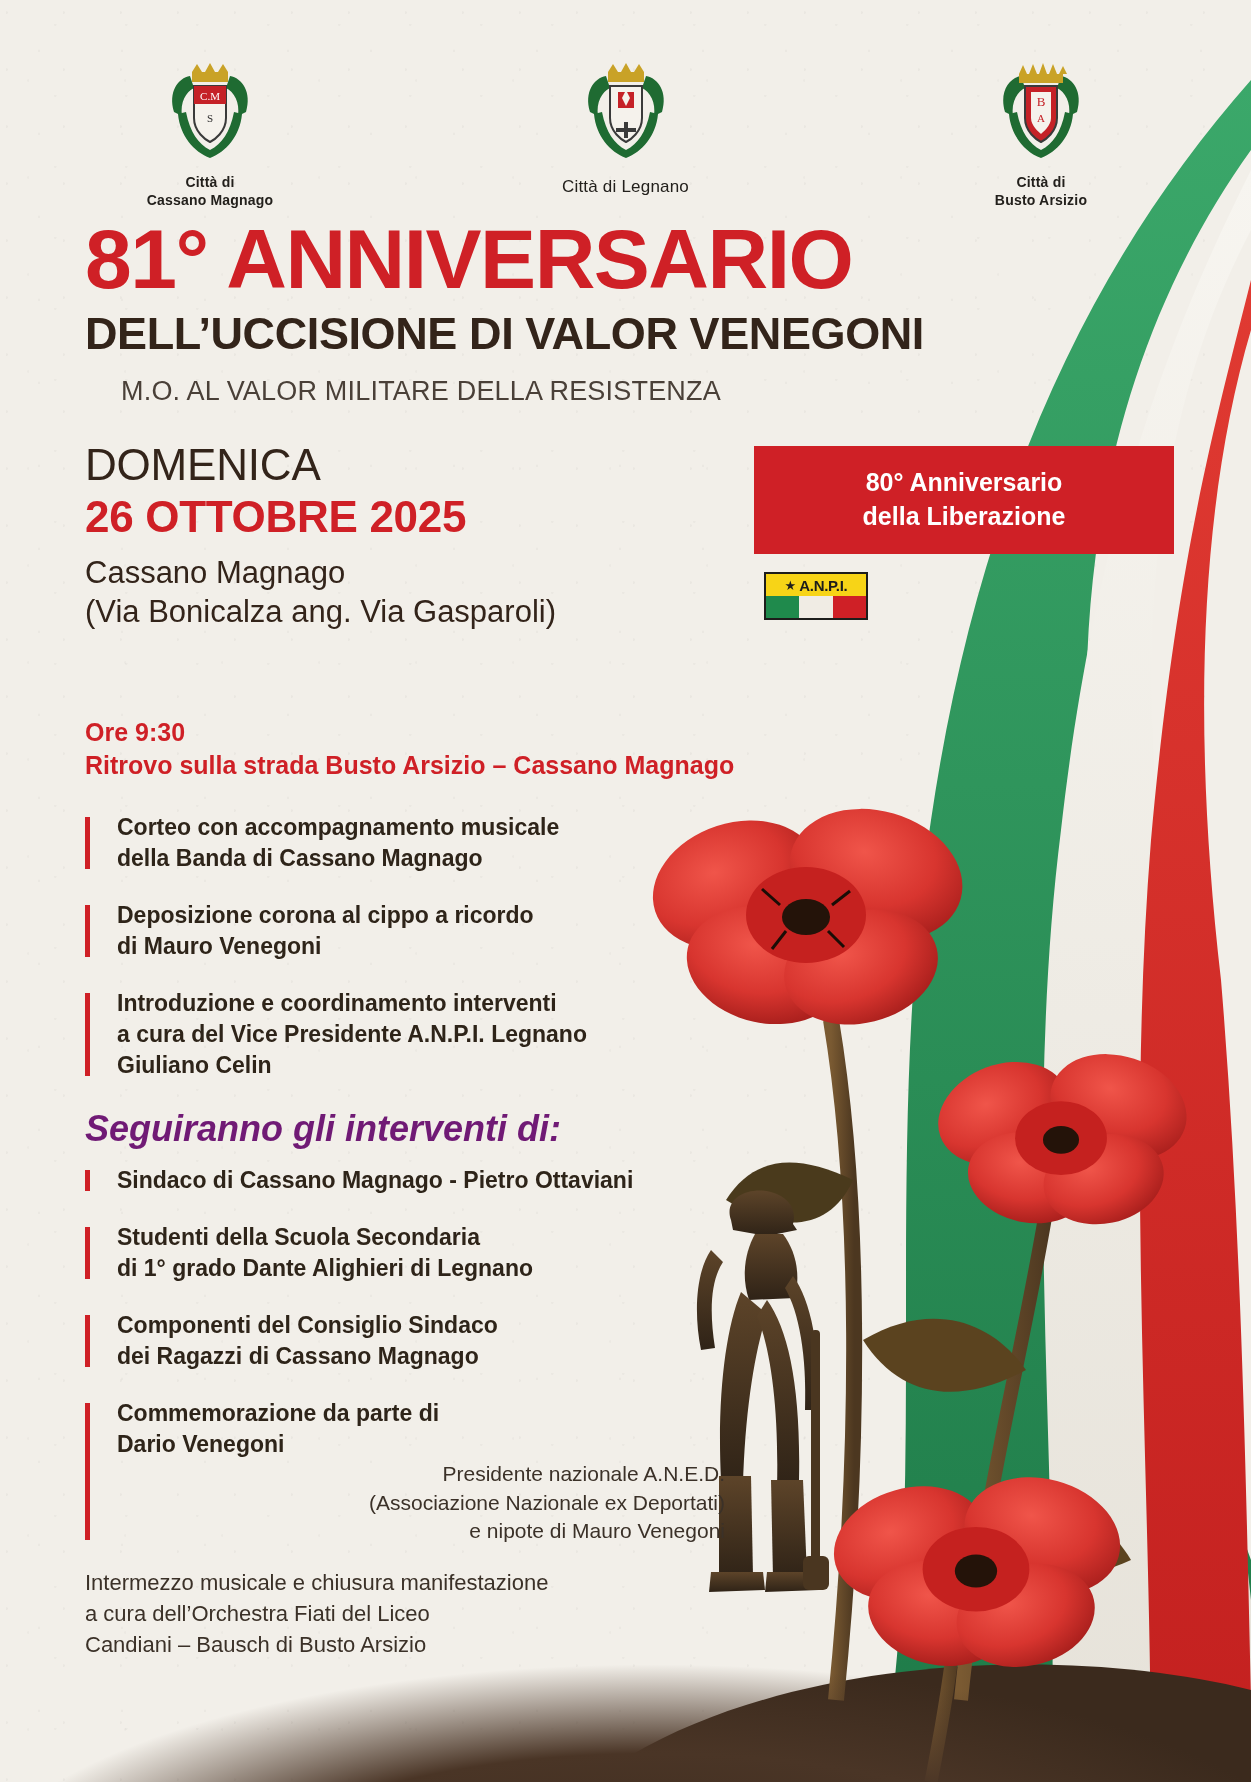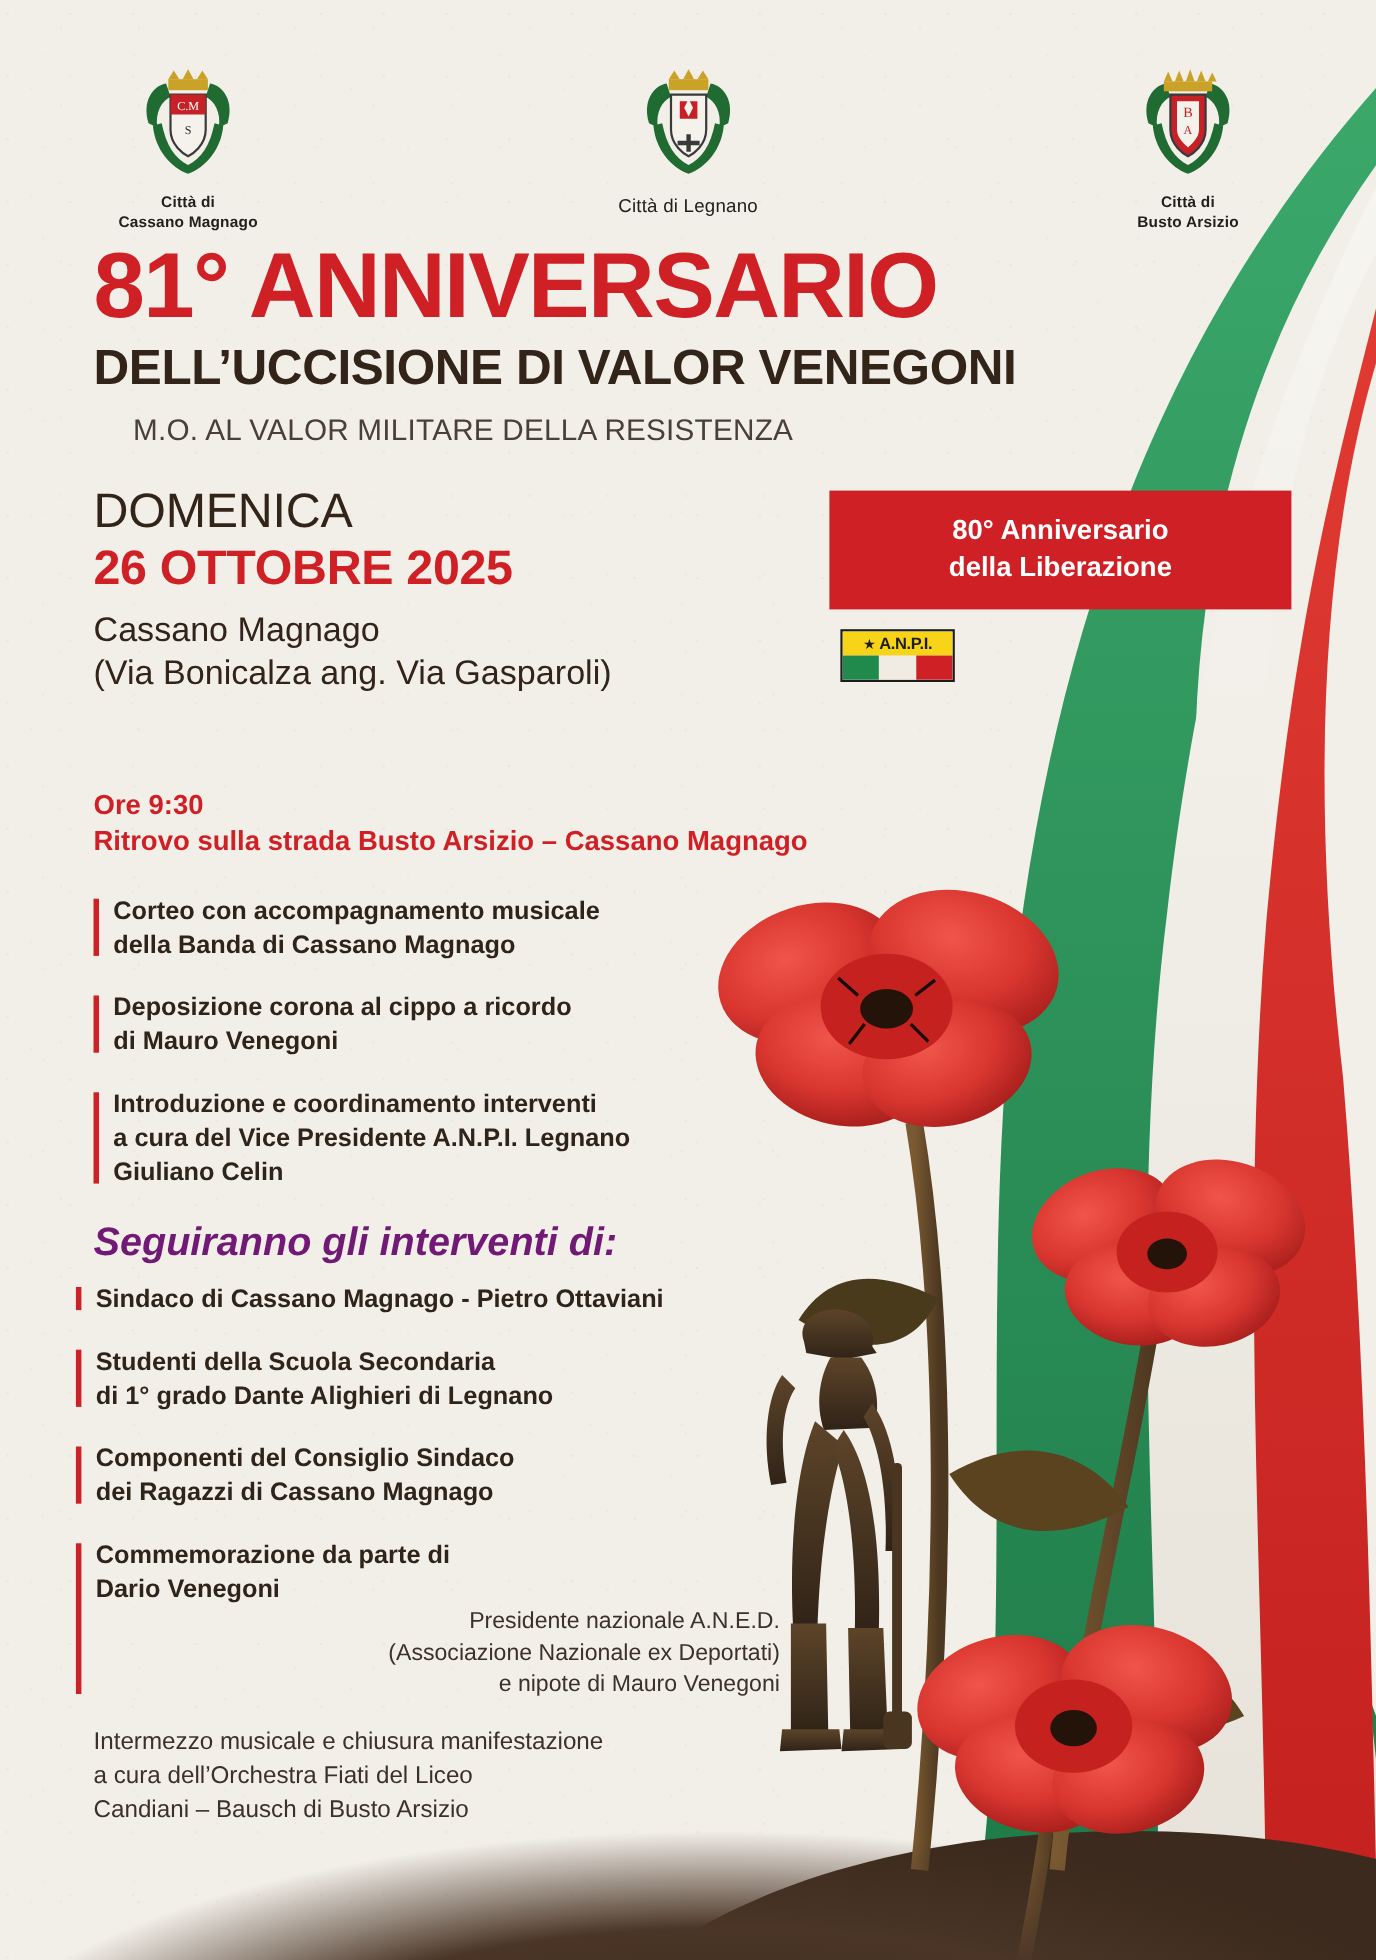--- a/index.html
+++ b/index.html
@@ -33,21 +33,21 @@
     position: absolute;
     left: -60px; right: -60px; bottom: -120px;
     height: 330px;
     background: radial-gradient(ellipse 70% 100% at 52% 100%, #3b2a1d 0%, #4a3526 45%, rgba(74,53,38,0) 72%);
   }
 
   
   .crests {
     position: absolute; top: 62px; left: 0; width: 100%;
     display: flex; justify-content: space-between;
-    padding: 0 56px;
+    padding: 0 95px;
   }
   .crest { width: 230px; text-align: center; }
   .crest .label {
     margin-top: 8px;
     font-size: 14px; font-weight: bold; color: #23201c; line-height: 1.25;
     letter-spacing: .2px;
   }
   .crest.center .label { font-size: 17px; font-weight: normal; margin-top: 10px; }
 
   
@@ -99,33 +99,33 @@
   .anpi .bot i:nth-child(1) { background: #1f8a4c; }
   .anpi .bot i:nth-child(2) { background: #f0ece4; }
   .anpi .bot i:nth-child(3) { background: #cf2026; }
 
   
   .time-block { position: absolute; top: 718px; left: 85px; width: 860px; }
   .t-hour { font-size: 25px; font-weight: bold; color: #cf2026; }
   .t-meet { font-size: 25px; font-weight: bold; color: #cf2026; margin-top: 4px; }
 
   .items { position: absolute; top: 812px; left: 85px; width: 630px; }
-  .item { position: relative; padding-left: 18px; margin-bottom: 26px; }
+  .item { position: relative; padding-left: 32px; margin-bottom: 26px; }
   .item::before {
     content: ""; position: absolute; left: 0; top: 5px; bottom: 5px;
     width: 5px; background: #cf2026;
   }
   .item .line { font-size: 23px; font-weight: bold; color: #2e2419; line-height: 1.35; }
   .item .line.small { font-size: 21px; font-weight: normal; color: #3b3128; text-align: right; }
 
   .seg-head {
     position: absolute; top: 1108px; left: 85px;
     font-size: 36px; font-weight: bold; color: #701a75; font-style: italic;
   }
-  .items2 { position: absolute; top: 1165px; left: 69px; width: 640px; }
+  .items2 { position: absolute; top: 1165px; left: 85px; width: 640px; }
 
   .closing {
     position: absolute; top: 1568px; left: 85px; width: 620px;
     font-size: 22px; color: #3b3128; line-height: 1.4;
   }
 
   
   .flagwrap {
     position: absolute; right: 0; top: 0; width: 620px; height: 1782px;
     overflow: hidden;

